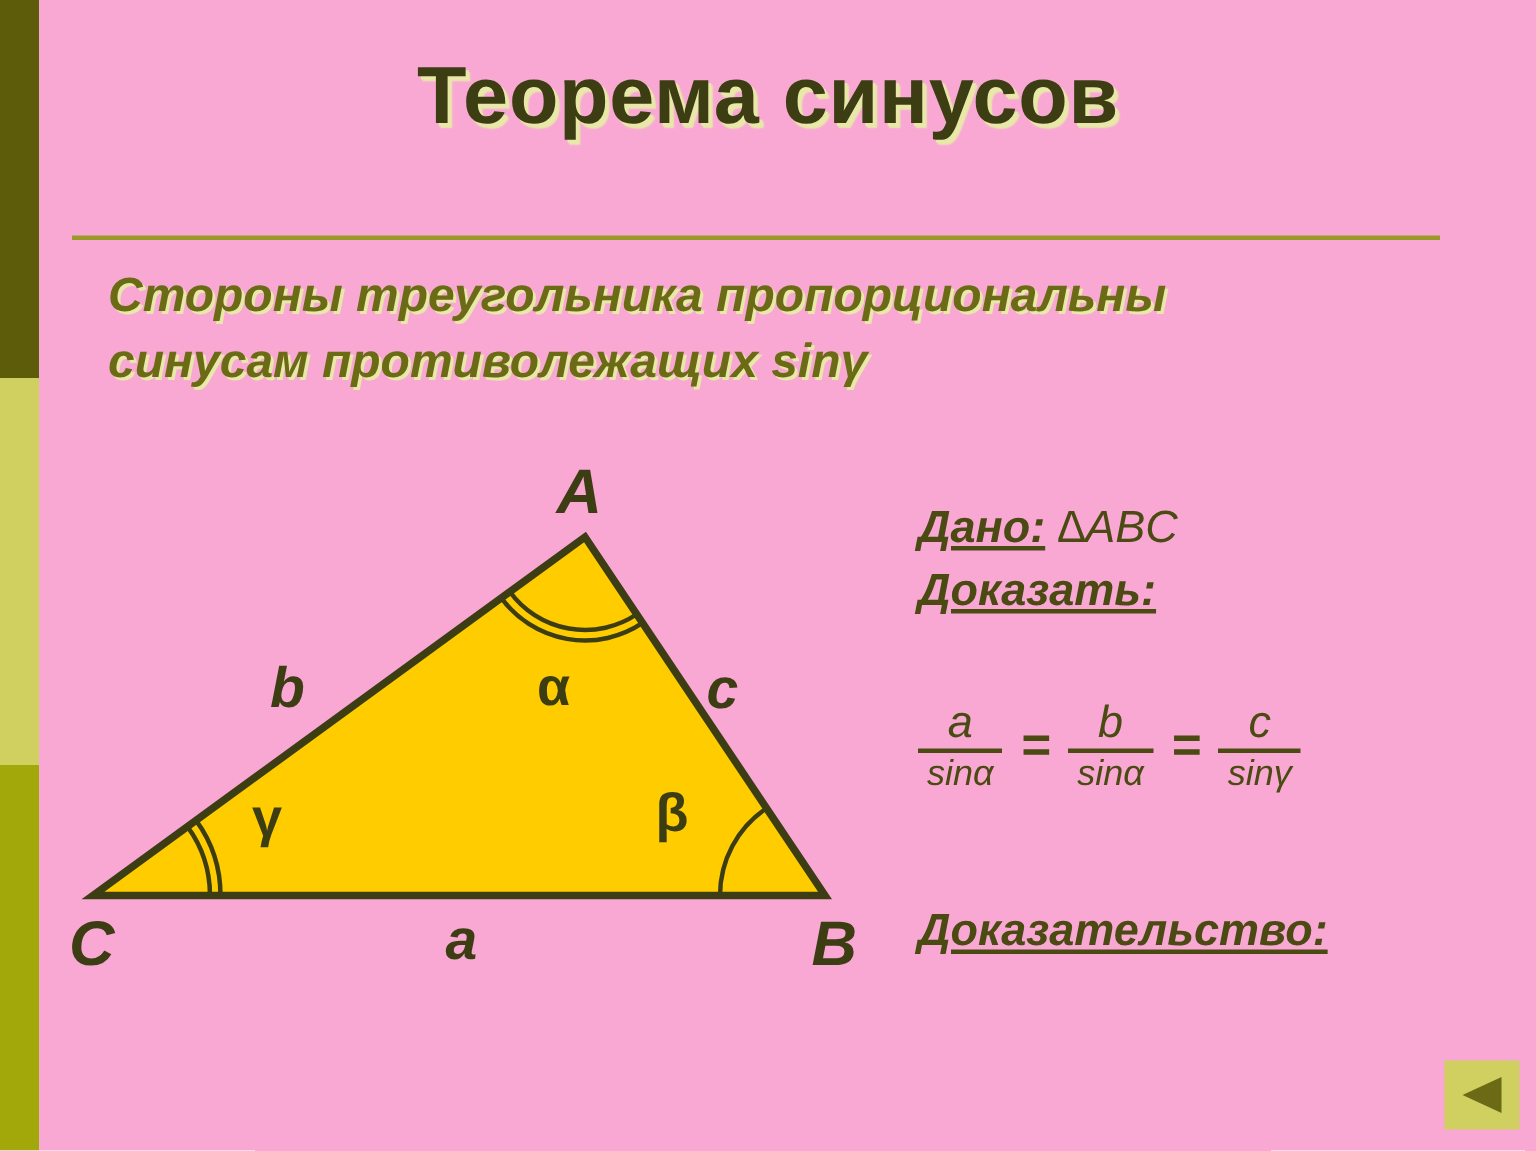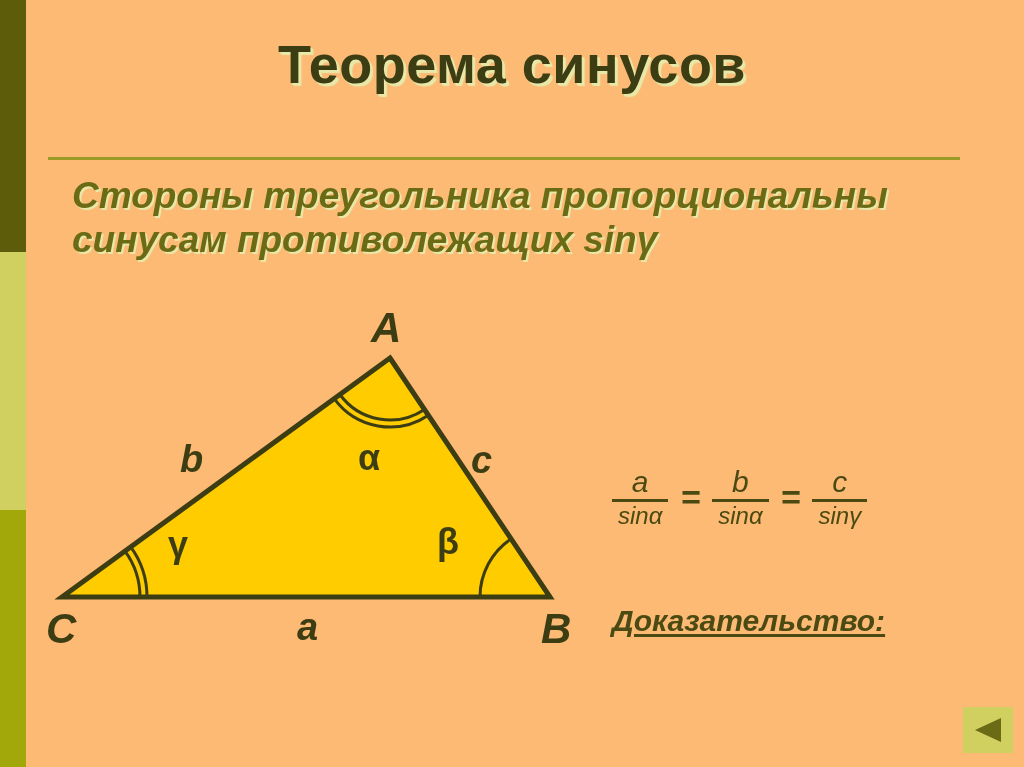--- a/index.html
+++ b/index.html
@@ -55,21 +55,21 @@
     width: 912px;
     height: 3px;
   }
 
   
   .subtitle {
     position: absolute;
     left: 72px;
     top: 174px;
     width: 930px;
-    font-size: 37px;
+    font-size: 32px;
     font-weight: bold;
     font-style: italic;
     line-height: 44px;
   }
 
   
   .figure {
     position: absolute;
     left: 30px;
     top: 300px;
@@ -167,21 +167,21 @@
     height: 46px;
     display: flex;
     align-items: center;
     justify-content: center;
     cursor: pointer;
   }
 </style>
 </head>
 <body>
 
-<div id="slide" style="background: #fdba74;">
+<div id="slide" style="background: #f9a8d4;">
 
   <div class="sidebar">
     <div class="sidebar-seg seg-top" style="background: rgb(92, 92, 10);"></div>
     <div class="sidebar-seg seg-mid" style="background: rgb(207, 208, 96);"></div>
     <div class="sidebar-seg seg-bottom" style="background: rgb(163, 168, 10);"></div>
   </div>
 
   <div class="title" style="color: rgb(61, 61, 20); text-shadow: rgb(232, 232, 168) 2px 2px 0px, rgb(232, 232, 168) 3px 3px 1px;">Теорема синусов</div>
 
   <div class="divider" style="background: rgb(154, 154, 38);"></div>
@@ -209,20 +209,28 @@
 
     <span class="fig-label side-label" id="s-a" style="color: rgb(61, 61, 20); left: 267px; top: 308px;">a</span>
     <span class="fig-label side-label" id="s-b" style="color: rgb(61, 61, 20); left: 150px; top: 140px;">b</span>
     <span class="fig-label side-label" id="s-c" style="color: rgb(61, 61, 20); left: 441px; top: 141px;">c</span>
 
     <span class="fig-label angle-label" id="ang-alpha" style="color: rgb(61, 61, 20); left: 328px; top: 140px;">α</span>
     <span class="fig-label angle-label" id="ang-beta" style="color: rgb(61, 61, 20); left: 407px; top: 224px;">β</span>
     <span class="fig-label angle-label" id="ang-gamma" style="color: rgb(61, 61, 20); left: 138px; top: 227px;">γ</span>
   </div>
 
+  <div class="proof">
+    <div class="proof-line given-row" style="color: rgb(74, 74, 18);">
+      <span class="underlined">Дано:</span><span>&nbsp;</span><span class="plain">∆ABC</span>
+    </div>
+    <div class="proof-line prove-row" style="color: rgb(74, 74, 18);">
+      <span class="underlined">Доказать:</span>
+    </div>
+  </div>
 
   <div class="formula">
     <span class="frac">
       <span class="num" style="color: rgb(74, 74, 18);">a</span>
       <span class="bar" style="background: rgb(74, 74, 18);"></span>
       <span class="den" style="color: rgb(74, 74, 18);">sinα</span>
     </span>
     <span class="eq" style="color: rgb(74, 74, 18);">=</span>
     <span class="frac">
       <span class="num" style="color: rgb(74, 74, 18);">b</span>

